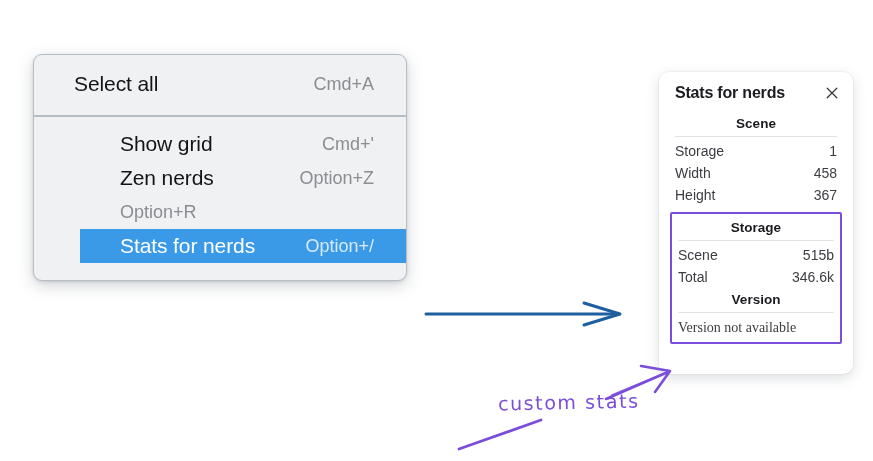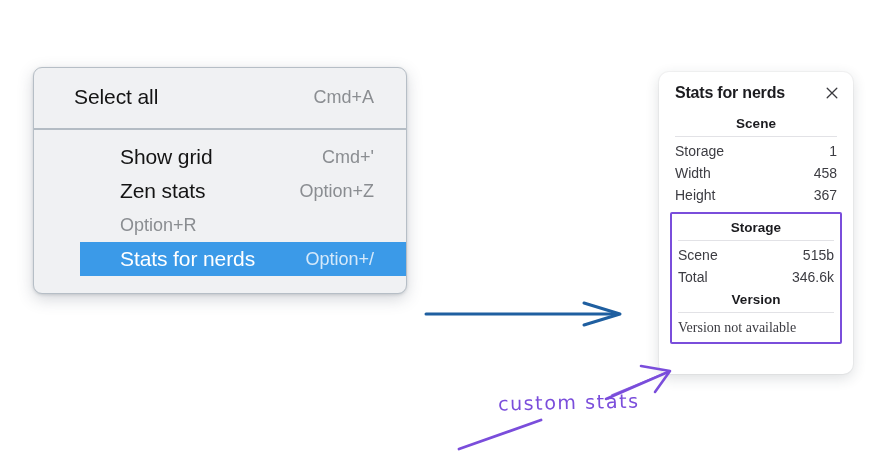--- a/index.html
+++ b/index.html
@@ -13,21 +13,21 @@
     position: relative;
     overflow: hidden;
     font-family: "Liberation Sans", sans-serif;
     -webkit-font-smoothing: antialiased;
   }
 
   
   .context-menu {
     position: absolute;
     left: 33px;
-    top: 67px;
+    top: 54px;
     width: 374px;
     background: #f0f1f3;
     border: 1px solid #b6bec6;
     border-radius: 9px;
     box-shadow: 0 5px 16px rgba(60,70,85,0.22), 0 1px 3px rgba(60,70,85,0.18);
     overflow: hidden;
     box-sizing: border-box;
   }
   .menu-section {
     padding: 9px 0 9px 0;
@@ -168,21 +168,21 @@
   </div>
 
   <div class="menu-divider"></div>
 
   <div class="menu-section second">
     <div class="menu-item">
       <span class="label">Show grid</span>
       <span class="shortcut">Cmd+'</span>
     </div>
     <div class="menu-item">
-      <span class="label">Zen stats</span>
+      <span class="label">Zen nerds</span>
       <span class="shortcut">Option+Z</span>
     </div>
     <div class="menu-item">
       <span class="shortcut">Option+R</span>
     </div>
     <div class="menu-item highlighted">
       <span class="label">Stats for nerds</span>
       <span class="shortcut">Option+/</span>
     </div>
   </div>

